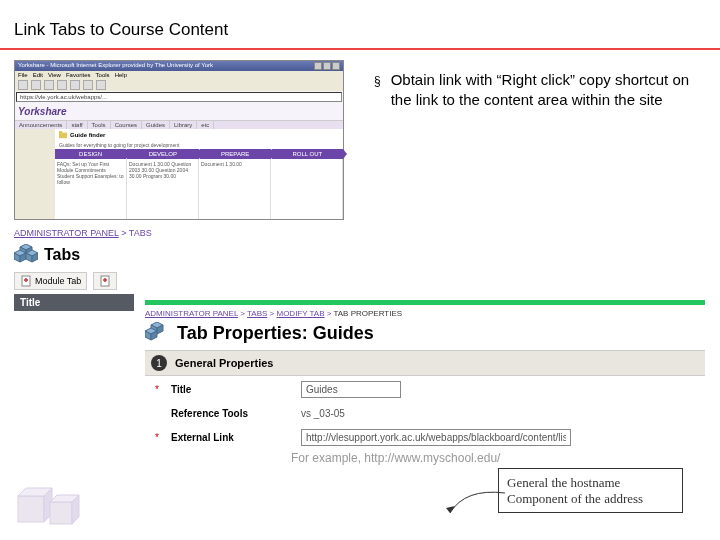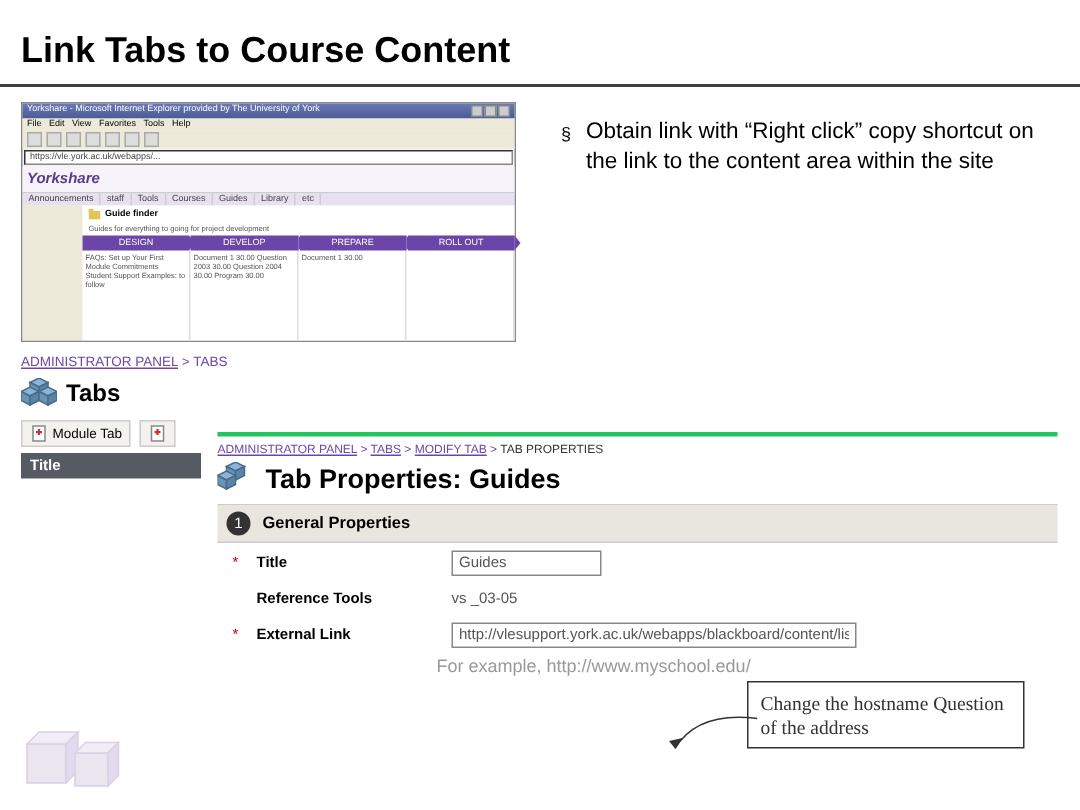--- a/index.html
+++ b/index.html
@@ -1,17 +1,17 @@
 <!DOCTYPE html>
 <html><head>
 <meta charset="utf-8">
 <style>
   * { box-sizing: border-box; margin: 0; padding: 0; }
   body { width: 720px; height: 540px; font-family: Verdana, Arial, sans-serif; background: #fff; position: relative; overflow: hidden; }
-  .slide-title { font-size: 24px; font-weight: bold; padding: 20px 14px 8px; border-bottom: 2px solid #404040; }
+  .slide-title { font-size: 17px; font-weight: normal; padding: 20px 14px 8px; border-bottom: 2px solid #ef4444; }
   .content { display: flex; padding: 10px 14px; gap: 30px; }
   .left-col { width: 330px; }
   .right-col { flex: 1; padding-top: 10px; }
   .bullet { display: flex; gap: 10px; font-size: 15px; line-height: 1.35; }
   .bullet-marker { font-size: 12px; padding-top: 3px; }
   .bullet-text { }
   .browser-mock { border: 1px solid #888; font-size: 6px; background: #f4f4f4; color: #444; }
   .browser-titlebar { background: linear-gradient(#6a7ab5,#4a5a95); color: #fff; padding: 1px 3px; display:flex; justify-content:space-between; }
   .browser-titlebar .ctrl { display:flex; gap:1px; }
   .browser-titlebar .ctrl span { width:8px;height:8px;background:#ccc;display:inline-block;border:1px solid #888; }
@@ -39,21 +39,21 @@
   .tabs-header { display:flex; align-items:center; gap:6px; margin-bottom:6px; }
   .cube-icon { width:24px; height:22px; }
   .tabs-title { font-weight:bold; font-size:16px; }
   .tabs-toolbar { display:flex; gap:6px; margin-bottom:4px; }
   .tool-btn { display:flex; align-items:center; gap:3px; background:#f4f2ee; border:1px solid #ccc; padding:2px 5px; font-size:9px; }
   .tool-btn svg { width:12px;height:12px; }
   .tabs-table { width: 120px; border-collapse:collapse; font-size:10px; }
   .tabs-table th { background:#555a63; color:#fff; text-align:left; padding:3px 6px; font-size:10px; }
   .tabs-table td { padding:2px 6px; color:#6b46a8; text-decoration:underline; }
 
-  .props-panel { position:absolute; left:145px; top:288px; width:560px; background:#fff; font-size:10px; border-top:3px solid #22c55e; }
+  .props-panel { position:absolute; left:145px; top:300px; width:560px; background:#fff; font-size:10px; border-top:5px solid #22c55e; }
   .props-breadcrumb { font-size:8px; color:#6b46a8; padding:4px 0; }
   .props-breadcrumb span { text-decoration:underline; }
   .props-header { display:flex; align-items:center; gap:8px; padding-bottom:6px; border-bottom:1px solid #ccc; }
   .props-header .title { font-weight:bold; font-size:18px; }
   .section-row { display:flex; align-items:center; gap:8px; background:#e9e6df; padding:4px 6px; border-bottom:1px solid #ccc; }
   .step-circle { width:16px;height:16px;border-radius:50%;background:#333;color:#fff;display:flex;align-items:center;justify-content:center;font-size:10px; }
   .section-title { font-weight:bold; font-size:11px; }
   .form-row { display:flex; align-items:center; padding:5px 10px; gap:10px; font-size:10px; }
   .req { color:#c00; width:6px; }
   .form-label { width:120px; font-size:10px; font-weight:bold; color:#000; }
@@ -234,21 +234,21 @@
       <span class="req"></span>
       <span class="form-label">Reference Tools</span>
       <span style="color:#555;">vs _03-05</span>
     </div>
     <div class="form-row">
       <span class="req">*</span>
       <span class="form-label">External Link</span>
       <input class="form-input form-input-long" value="http://vlesupport.york.ac.uk/webapps/blackboard/content/listConten" style="">
     </div>
     <div class="example-text">For example, http://www.myschool.edu/</div>
-    <div class="callout">Change the hostname Question of the address</div>
+    <div class="callout">General the hostname Component of the address</div>
     <svg style="position:absolute;right:200px;top:112px;width:60px;height:30px;" viewBox="0 0 60 30">
       <path d="M60,5 Q20,0 5,25" stroke="#333" fill="none" stroke-width="1"></path>
       <polygon points="5,25 10,18 1,20" fill="#333"></polygon>
     </svg>
   </div>
 </div>
 
 <svg class="cube-footer" viewBox="0 0 80 50">
   <rect x="8" y="14" width="26" height="26" fill="#d9d2e2" stroke="#bbaad0"></rect>
   <polygon points="8,14 16,6 42,6 34,14" fill="#e5dff0" stroke="#bbaad0"></polygon>

